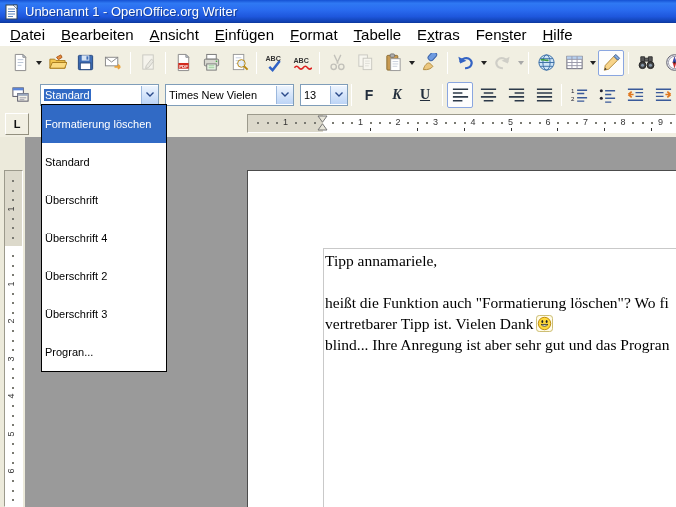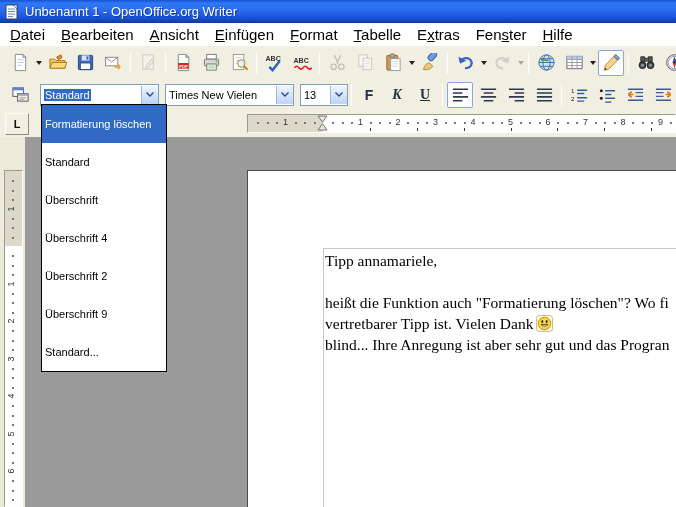--- a/index.html
+++ b/index.html
@@ -556,15 +556,15 @@
       </div>
   </div>
 </div>
 
 <div class="style-dd" id="style-dd">
     <div class="dd-item sel">Formatierung löschen</div>
     <div class="dd-item">Standard</div>
     <div class="dd-item">Überschrift</div>
     <div class="dd-item">Überschrift 4</div>
     <div class="dd-item">Überschrift 2</div>
-    <div class="dd-item">Überschrift 9</div>
-    <div class="dd-item">Standard...</div>
+    <div class="dd-item">Überschrift 3</div>
+    <div class="dd-item">Progran...</div>
   </div>
 
 </body></html>

